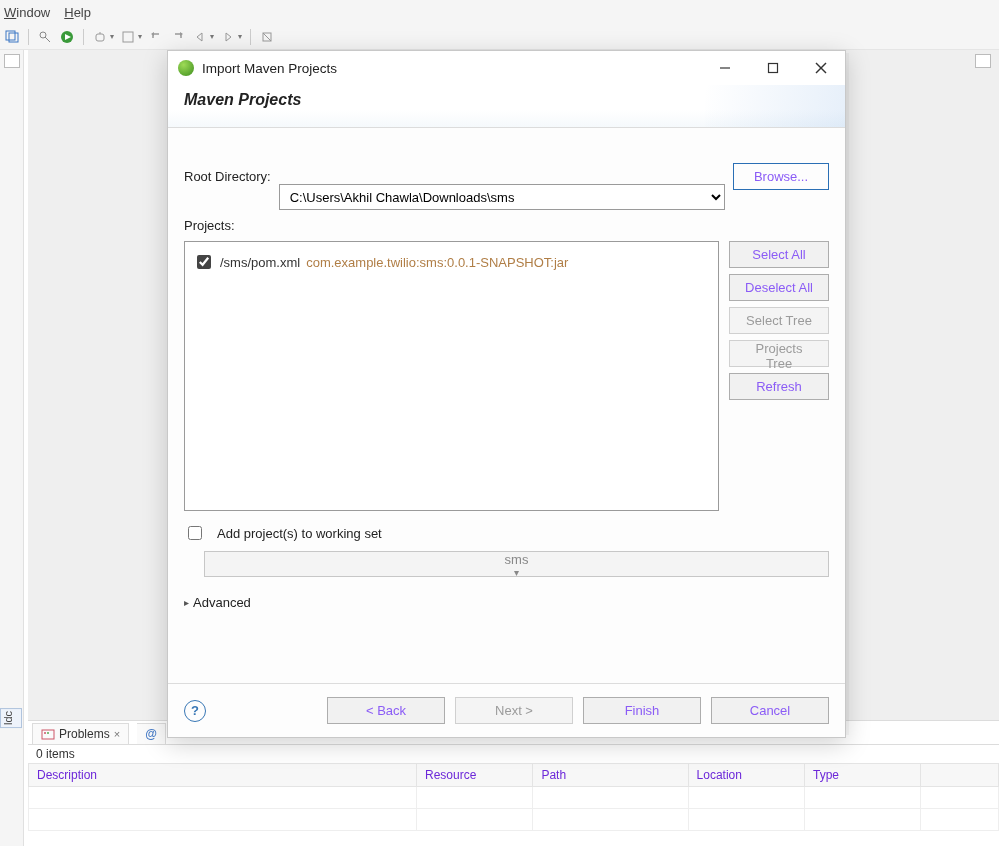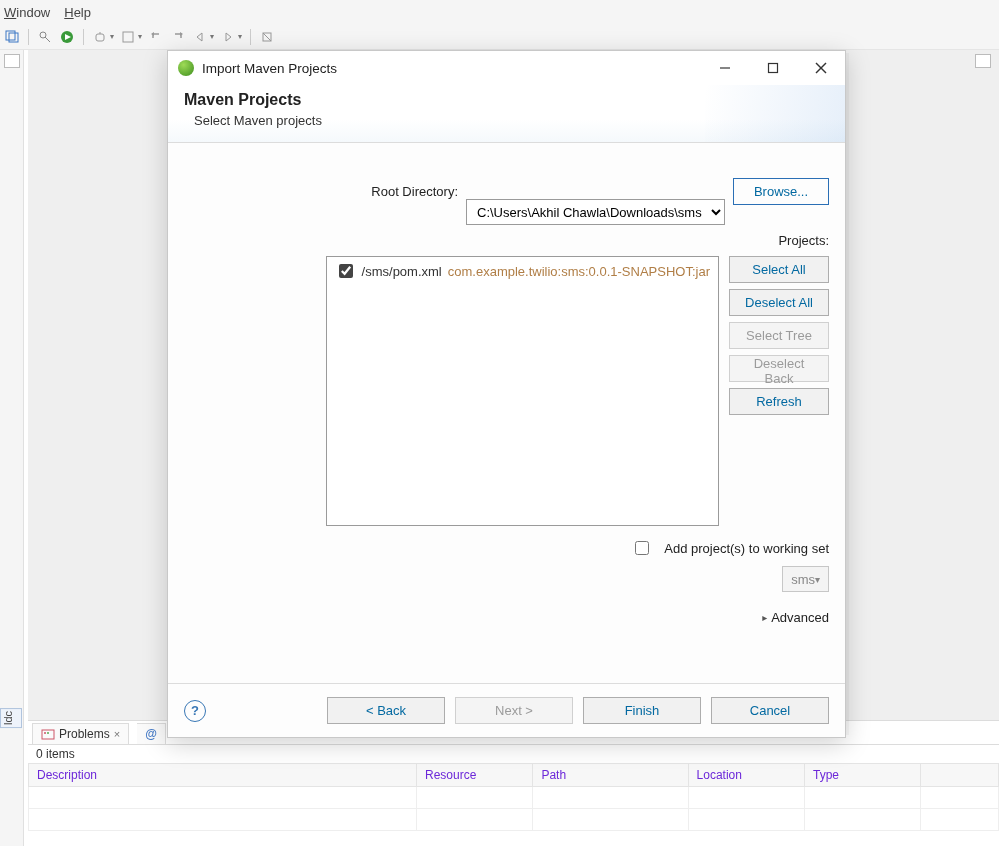--- a/index.html
+++ b/index.html
@@ -41,43 +41,43 @@
   
   .dialog-shadow { position:absolute; left:170px; top:3px; width:679px; height:682px; background:rgba(0,0,0,0.03);}  
   .dialog { position:absolute; left:167px; top:0; width:679px; height:688px; background:#fff; border:1px solid #c8c8c8; box-shadow:0 6px 24px rgba(0,0,0,0.18); display:flex; flex-direction:column; }
 
   .dlg-titlebar { height:34px; display:flex; align-items:center; padding:0 10px; }
   .dlg-title-icon { width:16px; height:16px; border-radius:50%; background:radial-gradient(circle at 35% 30%, #9edb57, #3e8e1e); margin-right:8px; }
   .dlg-title { flex:1; font-size:13.5px; color:#222; }
   .win-btns { display:flex; gap:20px; align-items:center; }
   .win-btn { width:28px; height:22px; display:flex; align-items:center; justify-content:center; color:#333; font-size:13px; }
 
-  .dlg-header { padding:6px 32px 14px 16px; background:linear-gradient(#fff 60%, #f5f9fc); border-bottom:1px solid #dcdcdc; position:relative;}
+  .dlg-header { padding:6px 32px 14px 16px; background:linear-gradient(#fff 60%, #f5f9fc); border-bottom:1px solid #dcdcdc; position:relative;font-style:italic;}
   .dlg-header h2 { margin:0 0 4px 0; font-size:16px; font-weight:700; color:#222; }
   .dlg-header .sub { margin-left:10px; font-size:13px; color:#333; }
   .dlg-header::after { content:""; position:absolute; right:0; top:0; width:140px; height:100%; background:linear-gradient(100deg, transparent, rgba(90,150,220,0.15)); }
 
-  .dlg-body { flex:1; padding:14px 16px 4px 16px; display:flex; flex-direction:column; gap:8px; overflow:hidden; background:#fdfdfd;align-items:flex-end;}
+  .dlg-body { flex:1; padding:14px 16px 4px 16px; display:flex; flex-direction:column; gap:8px; overflow:hidden; background:#fdfdfd;}
   .row { display:flex; align-items:center; gap:8px; }
   .lbl { font-size:13px; color:#222; }
   select.combo, .combo { flex:1; height:26px; border:1px solid #9a9a9a; font-size:13px; padding:0 6px; background:#fff;margin-top:42px; }
-  .btn { height:27px; min-width:96px; padding:0 12px; font-size:13px; color:#0369a1; background:#f1f1f1; border:1px solid #adadad; cursor:pointer; }
+  .btn { height:27px; min-width:96px; padding:0 12px; font-size:13px; color:#8b5cf6; background:#f1f1f1; border:1px solid #adadad; cursor:pointer; }
   .btn:disabled { color:#9b9b9b; background:#f4f4f4; border-color:#d0d0d0; cursor:default;}
   .btn.primary-outline { border:1.5px solid #2a6fb5; background:#fdfdfd; }
   .btn.nav { min-width:118px; }
 
   .proj-area { display:flex; gap:10px; align-items:flex-start; }
-  .proj-list { flex:1; height:270px; border:1px solid #9a9a9a; background:#fff; padding:4px 8px; overflow:auto; }
+  .proj-list { flex:1; height:270px; border:1px solid #9a9a9a; background:#fff; padding:10px 8px; overflow:auto; }
   .proj-row { display:flex; align-items:center; gap:6px; font-size:13px; color:#333; }
   .proj-row .artifact { color:#b07e46; }
   .side-btns { display:flex; flex-direction:column; gap:6px; width:100px; }
   .side-btns .btn { min-width:100px; }
 
   .chk { width:14px; height:14px; accent-color:#444; }
-  .ws-combo { height:26px; border:1px solid #c7c7c7; background:#f4f4f4; font-size:13px; color:#888; padding:0 8px; display:flex; align-items:center; justify-content:space-between; width:100%; } 
+  .ws-combo { height:26px; border:1px solid #c7c7c7; background:#f4f4f4; font-size:13px; color:#888; padding:0 8px; display:flex; align-items:center; justify-content:space-between; width:100%;flex-direction:column; } 
   .ws-drop { color:#888; font-size:10px; }
   .adv-row { display:flex; align-items:center; gap:4px; font-size:13px; color:#222; margin-top:10px; cursor:pointer; }
   .adv-row .tri { font-size:10px; color:#555; }
 
   .dlg-footer { height:54px; border-top:1px solid #dcdcdc; display:flex; align-items:center; padding:0 16px; gap:10px; background:#fdfdfd;}
   .help-icon { width:22px; height:22px; border:1.6px solid #3877b5; border-radius:50%; display:flex; align-items:center; justify-content:center; color:#3877b5; font-size:13px; font-weight:700; cursor:pointer; }
   .spacer { flex:1; }
 
   svg { display:block; }
 </style>
@@ -242,21 +242,20 @@
           <svg width="12" height="12">
               <line x1="1" y1="1" x2="11" y2="11" stroke="#333" stroke-width="1.4"></line>
               <line x1="11" y1="1" x2="1" y2="11" stroke="#333" stroke-width="1.4"></line>
             </svg>
         </div>
       </div>
     </div>
 
     <div class="dlg-header">
       <h2>Maven Projects</h2>
-      <div class="sub">Select Maven projects</div>
     </div>
 
     <div class="dlg-body">
       <div class="row">
         <span class="lbl">Root Directory:</span>
         <select class="combo">
           <option>C:\Users\Akhil Chawla\Downloads\sms</option>
         </select>
         <button class="btn primary-outline">Browse...</button>
       </div>
@@ -268,21 +267,21 @@
           <div class="proj-row">
             <input type="checkbox" class="chk" checked="" style="">
             <span>/sms/pom.xml</span>
             <span class="artifact">com.example.twilio:sms:0.0.1-SNAPSHOT:jar</span>
           </div>
         </div>
         <div class="side-btns">
           <button class="btn">Select All</button>
           <button class="btn">Deselect All</button>
           <button class="btn" disabled="">Select Tree</button>
-          <button class="btn" disabled="">Deselect Back</button>
+          <button class="btn" disabled="">Projects Tree</button>
           <button class="btn">Refresh</button>
         </div>
       </div>
 
       <div class="row" style="margin-top:4px;gap:12px;">
         <input type="checkbox" class="chk" style="">
         <span class="lbl">Add project(s) to working set</span>
       </div>
       <div class="row" style="padding-left:20px;">
         <div class="ws-combo">

